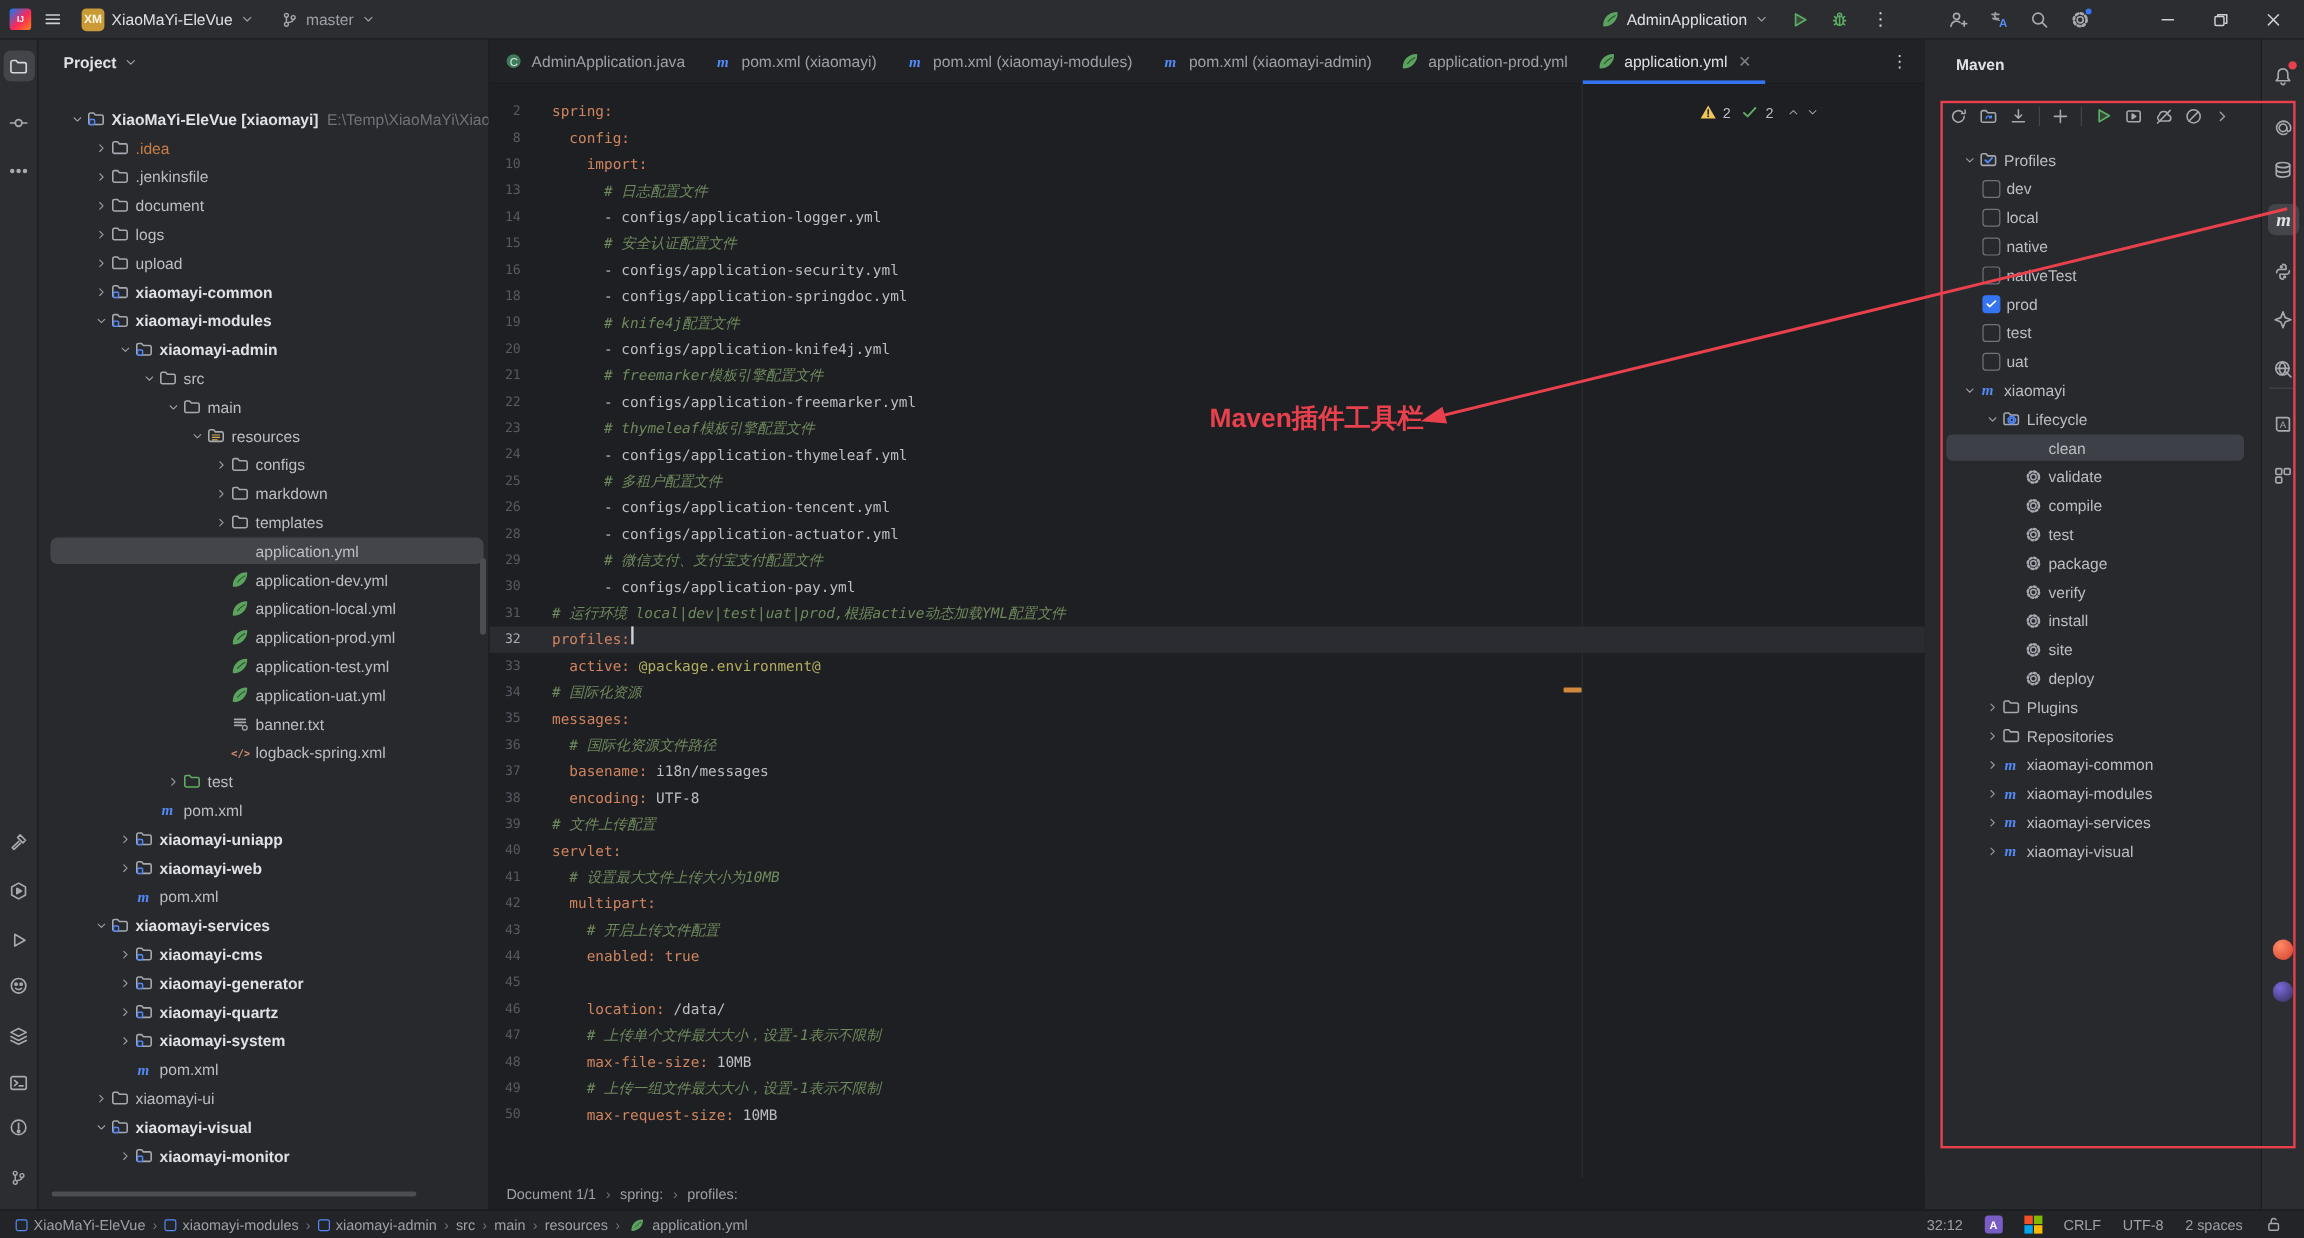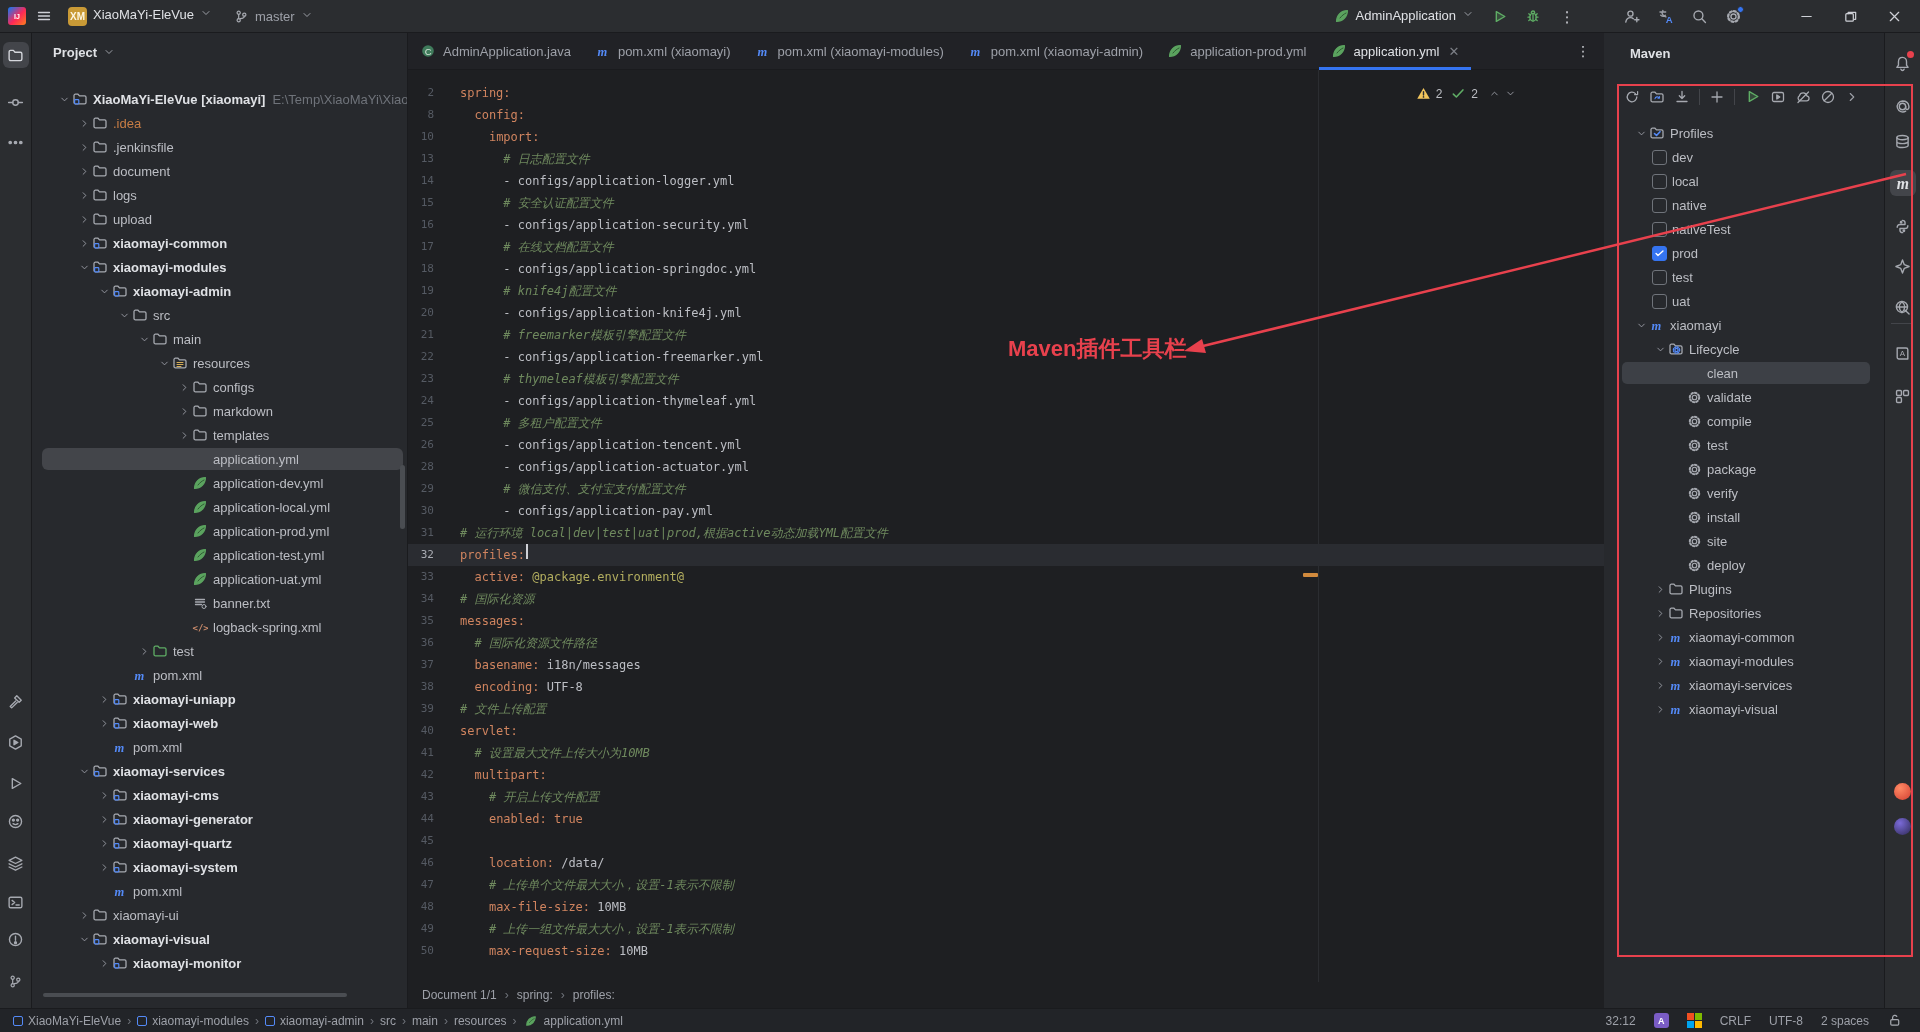--- a/index.html
+++ b/index.html
@@ -7,21 +7,21 @@
               font-family:"Liberation Sans", sans-serif; color:#bcbec4; }
   svg { display:block; }
   .ic { display:inline-flex; align-items:center; justify-content:center; flex:none; }
 
   
   #titlebar { position:absolute; left:0; top:0; width:1920px; height:33px; background:#2b2d30;
               display:flex; align-items:center; border-bottom:1px solid #1a1b1e; }
   .tb-left { display:flex; align-items:center; gap:10px; padding-left:8px; }
   #ij-logo { width:18px; height:18px; border-radius:3px; background:linear-gradient(135deg,#087cfa 0%,#fe2857 55%,#fc801d 100%);
              display:flex; align-items:center; justify-content:center; font-size:7px; font-weight:bold; color:#fff; }
-  .tb-widget { display:flex; align-items:flex-start; gap:6px; padding:3px 6px; border-radius:4px; font-size:13px; color:#dfe1e5; }
+  .tb-widget { display:flex; align-items:center; gap:6px; padding:3px 6px; border-radius:4px; font-size:13px; color:#dfe1e5; }
   #xm-badge { width:19px; height:19px; border-radius:4px; background:#c99a36; color:#fdf6e3; font-size:10px;
               font-weight:bold; display:flex; align-items:center; justify-content:center; }
   .dim { color:#9da0a8; }
   .tb-right { margin-left:auto; display:flex; align-items:center; gap:4px; padding-right:6px; }
   .tb-btn { width:30px; height:26px; display:flex; align-items:center; justify-content:center; border-radius:4px; position:relative; }
   .gear-dot { position:absolute; right:4px; top:3px; width:7px; height:7px; border-radius:50%; background:#3574f0; border:1.5px solid #2b2d30; }
   .win-btn { width:40px; height:30px; display:flex; align-items:center; justify-content:center; }
 
   
   #left-stripe { position:absolute; left:0; top:33px; width:32px; height:975px; background:#2b2d30; border-right:1px solid #1a1b1e; }
@@ -949,21 +949,20 @@
   <div id="wrap-guide"></div>
   <div id="stripe-mark"></div>
   <div id="code">
       <div class="eline"><span class="ln">2</span><span class="lnpad"></span><span><span class="tk-k">spring:</span></span></div>
       <div class="eline"><span class="ln">8</span><span class="lnpad"></span><span>  <span class="tk-k">config:</span></span></div>
       <div class="eline"><span class="ln">10</span><span class="lnpad"></span><span>    <span class="tk-k">import:</span></span></div>
       <div class="eline"><span class="ln">13</span><span class="lnpad"></span><span>      <span class="tk-c"># 日志配置文件</span></span></div>
       <div class="eline"><span class="ln">14</span><span class="lnpad"></span><span>      <span class="tk-v">- configs/application-logger.yml</span></span></div>
       <div class="eline"><span class="ln">15</span><span class="lnpad"></span><span>      <span class="tk-c"># 安全认证配置文件</span></span></div>
       <div class="eline"><span class="ln">16</span><span class="lnpad"></span><span>      <span class="tk-v">- configs/application-security.yml</span></span></div>
-      <div class="eline"><span class="ln">17</span><span class="lnpad"></span><span>      <span class="tk-c"># 在线文档配置文件</span></span></div>
       <div class="eline"><span class="ln">18</span><span class="lnpad"></span><span>      <span class="tk-v">- configs/application-springdoc.yml</span></span></div>
       <div class="eline"><span class="ln">19</span><span class="lnpad"></span><span>      <span class="tk-c"># knife4j配置文件</span></span></div>
       <div class="eline"><span class="ln">20</span><span class="lnpad"></span><span>      <span class="tk-v">- configs/application-knife4j.yml</span></span></div>
       <div class="eline"><span class="ln">21</span><span class="lnpad"></span><span>      <span class="tk-c"># freemarker模板引擎配置文件</span></span></div>
       <div class="eline"><span class="ln">22</span><span class="lnpad"></span><span>      <span class="tk-v">- configs/application-freemarker.yml</span></span></div>
       <div class="eline"><span class="ln">23</span><span class="lnpad"></span><span>      <span class="tk-c"># thymeleaf模板引擎配置文件</span></span></div>
       <div class="eline"><span class="ln">24</span><span class="lnpad"></span><span>      <span class="tk-v">- configs/application-thymeleaf.yml</span></span></div>
       <div class="eline"><span class="ln">25</span><span class="lnpad"></span><span>      <span class="tk-c"># 多租户配置文件</span></span></div>
       <div class="eline"><span class="ln">26</span><span class="lnpad"></span><span>      <span class="tk-v">- configs/application-tencent.yml</span></span></div>
       <div class="eline"><span class="ln">28</span><span class="lnpad"></span><span>      <span class="tk-v">- configs/application-actuator.yml</span></span></div>

